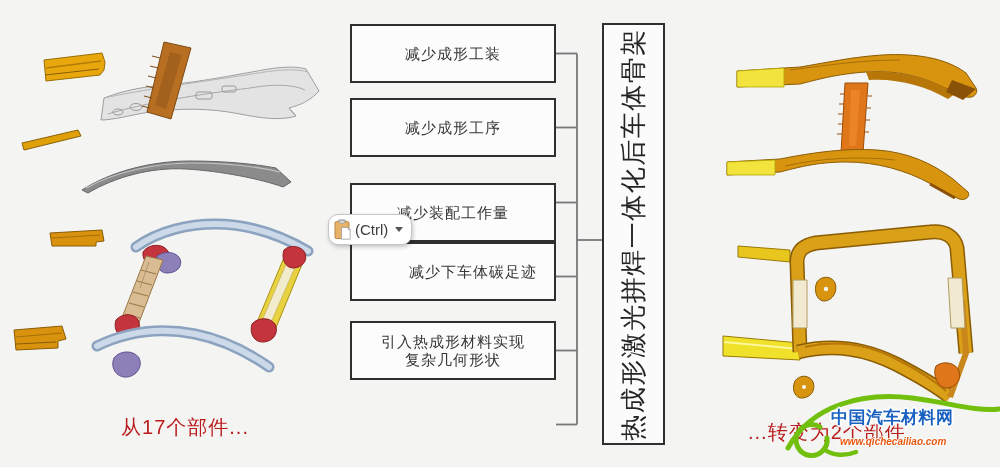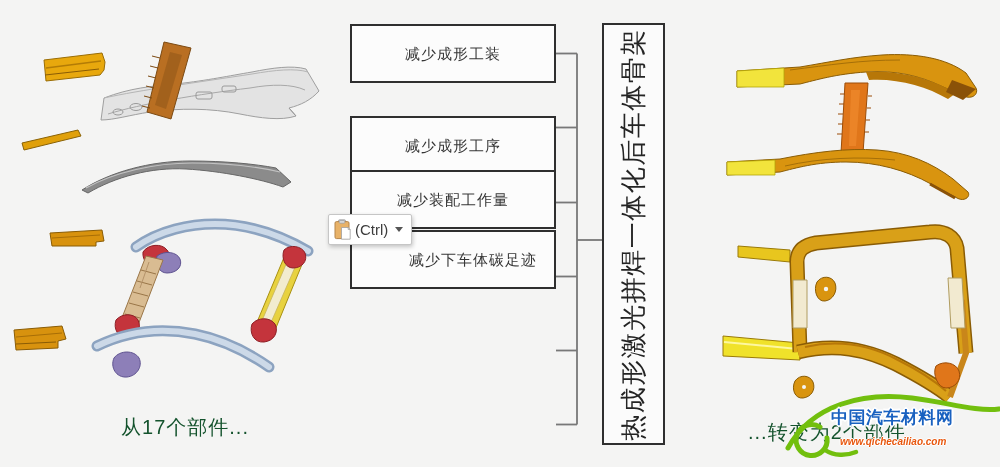--- a/index.html
+++ b/index.html
@@ -4,33 +4,33 @@
 <style>
   html,body{margin:0;padding:0;}
   body{font-family:"Liberation Sans","DejaVu Sans",sans-serif;background:#e9e9e9;}
   .canvas{position:relative;width:1000px;height:467px;background:#f4f4f3;overflow:hidden;}
   .art{position:absolute;left:0;top:0;width:1000px;height:467px;}
 
   .flow-box{position:absolute;left:350px;width:206px;height:59px;background:#fcfcfc;
     border:2px solid #2f2f2f;box-sizing:border-box;display:flex;flex-direction:column;
     align-items:center;justify-content:center;font-size:15px;letter-spacing:1px;
     color:#363636;line-height:1.18;text-align:center;z-index:2;}
-  .b1{top:24px;}.b2{top:116px;}.b3{top:170px;}.b4{top:230px;padding-left:40px;}.b5{top:321px;}.b6{top:395px;}
+  .b1{top:24px;}.b2{top:98px;}.b3{top:183px;}.b4{top:242px;padding-left:40px;}.b5{top:321px;}.b6{top:395px;}
 
   .result-box{position:absolute;left:602px;top:23px;width:63px;height:422px;background:#fbfbfb;
     border:2px solid #2f2f2f;box-sizing:border-box;display:flex;align-items:center;
     justify-content:center;z-index:2;}
   .vtext{transform:rotate(-90deg);white-space:nowrap;font-size:26px;letter-spacing:1.5px;color:#242424;}
 
-  .caption{position:absolute;font-size:20px;letter-spacing:1px;color:#14532d;z-index:1;}
+  .caption{position:absolute;font-size:20px;letter-spacing:1px;color:#b91c1c;z-index:1;}
   .caption-left{left:95px;top:414px;width:180px;text-align:center;}
   .caption-right{left:748px;top:419px;}
 
   .paste-popup{position:absolute;left:328px;top:214px;height:31px;background:#ffffff;
-    border:1px solid #c6c6c6;border-radius:2px;box-shadow:1px 2px 4px rgba(0,0,0,.22);
+    border:1px solid #c6c6c6;border-radius:10px;box-shadow:1px 2px 4px rgba(0,0,0,.22);
     display:flex;align-items:center;padding:0 8px 0 5px;gap:4px;font-size:15px;
     color:#3d3d3d;z-index:5;box-sizing:border-box;cursor:pointer;}
   .paste-arrow{width:0;height:0;border-left:4px solid transparent;border-right:4px solid transparent;
     border-top:5px solid #555;margin-left:3px;}
 
   .watermark{position:absolute;left:778px;top:390px;width:222px;height:77px;z-index:4;}
   .wm-svg{position:absolute;left:0;top:0;}
   .wm-title{position:absolute;left:53px;top:16px;font-size:17px;font-weight:bold;color:#1961c0;
     letter-spacing:0.5px;white-space:nowrap;
     text-shadow:-2px 0 #fff,2px 0 #fff,0 -2px #fff,0 2px #fff,-1px -1px #fff,1px 1px #fff,-1px 1px #fff,1px -1px #fff;}
@@ -193,20 +193,24 @@
     </div>
   <div class="flow-box b2">
       <span>减少成形工序</span>
     </div>
   <div class="flow-box b3">
       <span>减少装配工作量</span>
     </div>
   <div class="flow-box b4">
       <span>减少下车体碳足迹</span>
     </div>
+  <div class="flow-box b5">
+    <span>引入热成形材料实现</span>
+    <span>复杂几何形状</span>
+  </div>
 
   <div class="result-box">
     <span class="vtext">热成形激光拼焊一体化后车体骨架</span>
   </div>
 
   <div class="caption caption-left">从17个部件...</div>
   <div class="caption caption-right">...转变为2个部件</div>
 
   <div class="paste-popup">
     <svg width="17" height="21" viewBox="0 0 17 21">

